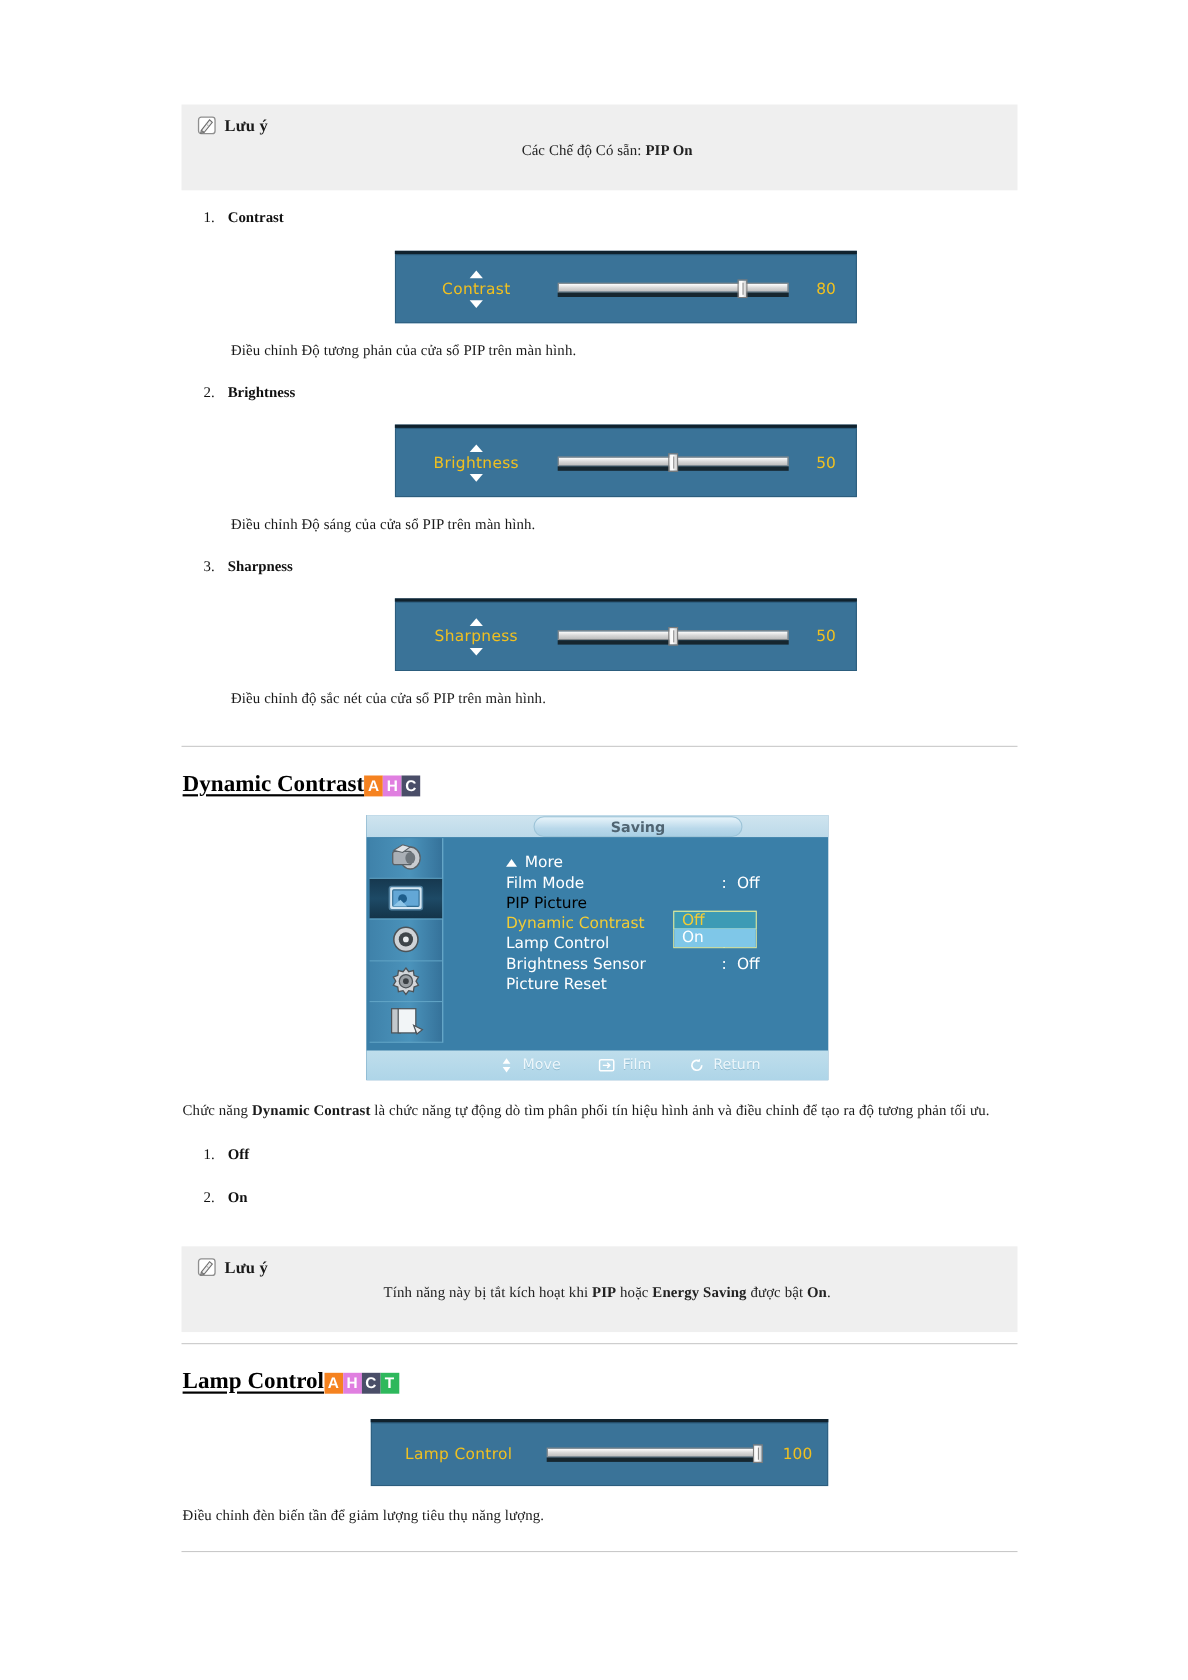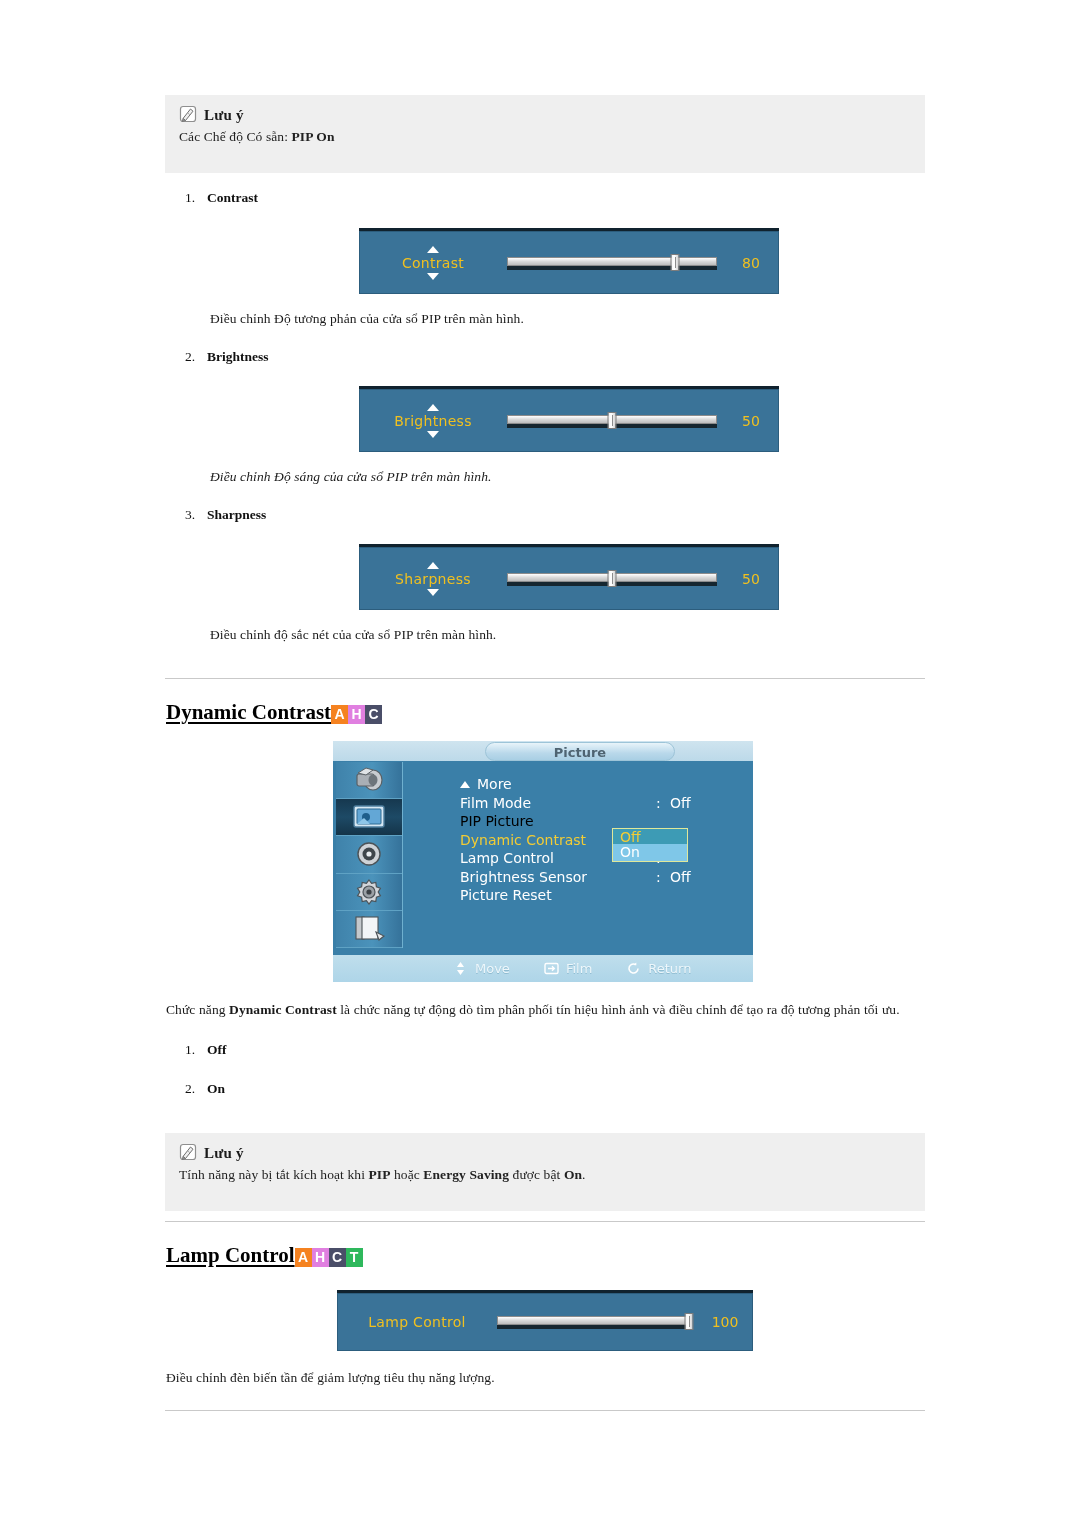--- a/index.html
+++ b/index.html
@@ -47,20 +47,21 @@
     font-weight: bold;
     font-size: 15px;
     color: #1a1a1a;
     letter-spacing: 0.2px;
   }
   .note-body {
     padding: 4px 0 0 14px;
     font-size: 13.5px;
     color: #222;
     letter-spacing: 0.1px;
+    text-align: center;
   }
   .note-body b { font-weight: bold; }
 
   
   .num-item {
     position: absolute;
     font-size: 13.5px;
     font-weight: bold;
     color: #111;
     white-space: nowrap;
@@ -401,21 +402,21 @@
       </div>
       <div class="track-wrap">
         <div class="track"></div>
         <div class="track-shadow"></div>
         <div class="handle" style="left:50%;"></div>
       </div>
       <div class="osd-value">50</div>
     </div>
   </div>
 
-  <div class="para" style="left:210px; top:469px;font-style:italic;">Điều chỉnh Độ sáng của cửa sổ PIP trên màn hình.</div>
+  <div class="para" style="left:210px; top:469px;">Điều chỉnh Độ sáng của cửa sổ PIP trên màn hình.</div>
 
   <div class="num-item" style="left:185px; top:507px;">
     <span class="num">3.</span><span>Sharpness</span>
   </div>
 
   <div class="osd-slider" style="left:359px; top:544px; width:420px; height:63px;">
     <div class="row">
       <div class="osd-label-wrap">
         <div class="arrow-up"></div>
         <div class="osd-label">Sharpness</div>
@@ -440,21 +441,21 @@
       <span class="badge badge-a">A</span>
       <span class="badge badge-h">H</span>
       <span class="badge badge-c">C</span>
     </span>
   </div>
 
   <div class="osd-menu" style="left:333px; top:741px; width:420px; height:241px;">
 
     <div class="osd-topbar"></div>
     <div class="osd-title-pill">
-      <span>Picture</span>
+      <span>Saving</span>
     </div>
 
     <div class="osd-sidebar">
       <div class="osd-sb-item">
         <span class="sb-ico">
           <svg viewBox="0 0 40 32" width="40" height="32">
             <ellipse cx="24" cy="16" rx="9" ry="10" fill="#c8ccd0" stroke="#5a6166" stroke-width="1.2"></ellipse>
             <rect x="8" y="10" width="17" height="12" rx="2" fill="#a9afb5" stroke="#5a6166" stroke-width="1.2"></rect>
             <ellipse cx="24" cy="16" rx="4.5" ry="5.5" fill="#6d757b"></ellipse>
             <path d="M9 9 L17 4 L24 6 L17 11 Z" fill="#dfe3e6" stroke="#5a6166" stroke-width="1"></path>

